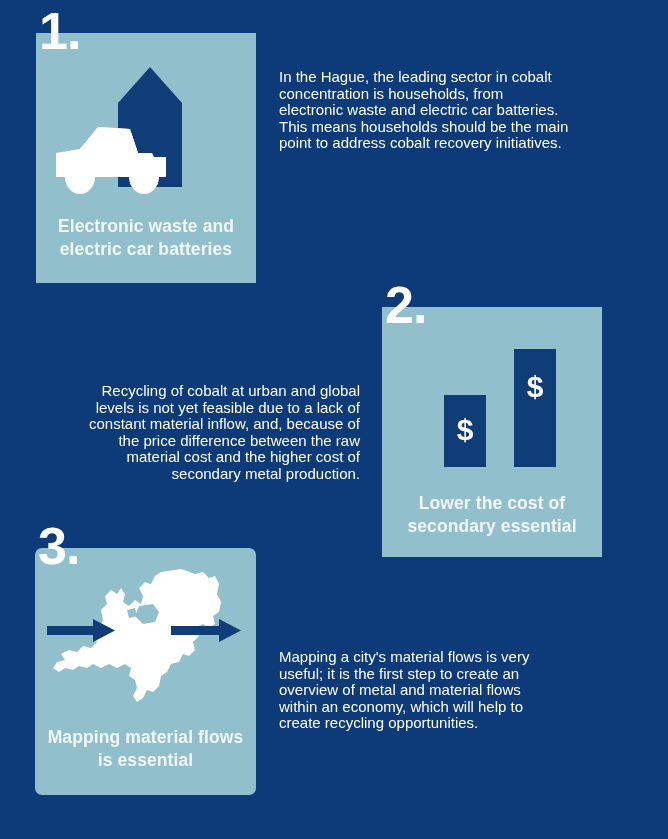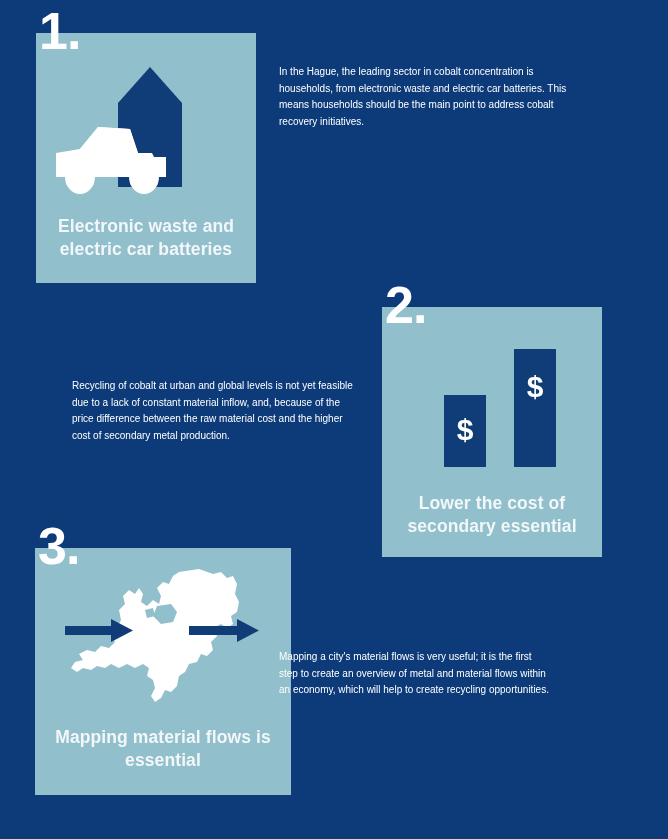--- a/index.html
+++ b/index.html
@@ -53,41 +53,41 @@
     font-weight: bold;
     font-size: 17.5px;
     line-height: 23px;
     letter-spacing: 0.1px;
   }
 
   
   .para {
     position: absolute;
     color: #ffffff;
-    font-size: 10px;
+    font-size: 15px;
     line-height: 16.6px;
     z-index: 3;
   }
   .para.left  { text-align: left; }
-  .para.right { text-align: left; }
+  .para.right { text-align: right; }
 
   
   #card-1 { left: 36px;  top: 33px;  width: 220px; height: 250px; }
   #num-1  { left: 39px;  top: 5px; }
   #card-1 .card-icon  { top: 24px; height: 140px; }
   #card-1 .card-label { top: 182px; }
 
   
   #card-2 { left: 382px; top: 307px; width: 220px; height: 250px; }
   #num-2  { left: 385px; top: 279px; }
   #card-2 .card-icon  { top: 30px; height: 140px; }
   #card-2 .card-label { top: 185px; }
 
   
-  #card-3 { left: 35px;  top: 548px; width: 256px; height: 247px; }
+  #card-3 { left: 35px;  top: 548px; width: 221px; height: 247px; border-radius: 7px; }
   #num-3  { left: 38px;  top: 520px; }
   #card-3 .card-icon  { top: 16px; height: 150px; }
   #card-3 .card-label { top: 178px; }
 
   
   #para-1 { left: 279px; top: 54px;  width: 290px; }
   #para-2 { left: 72px;  top: 368px; width: 288px; }
   #para-3 { left: 279px; top: 641px; width: 272px; margin-top: 8px; }
 
   svg { display: block; margin: 0 auto; }

